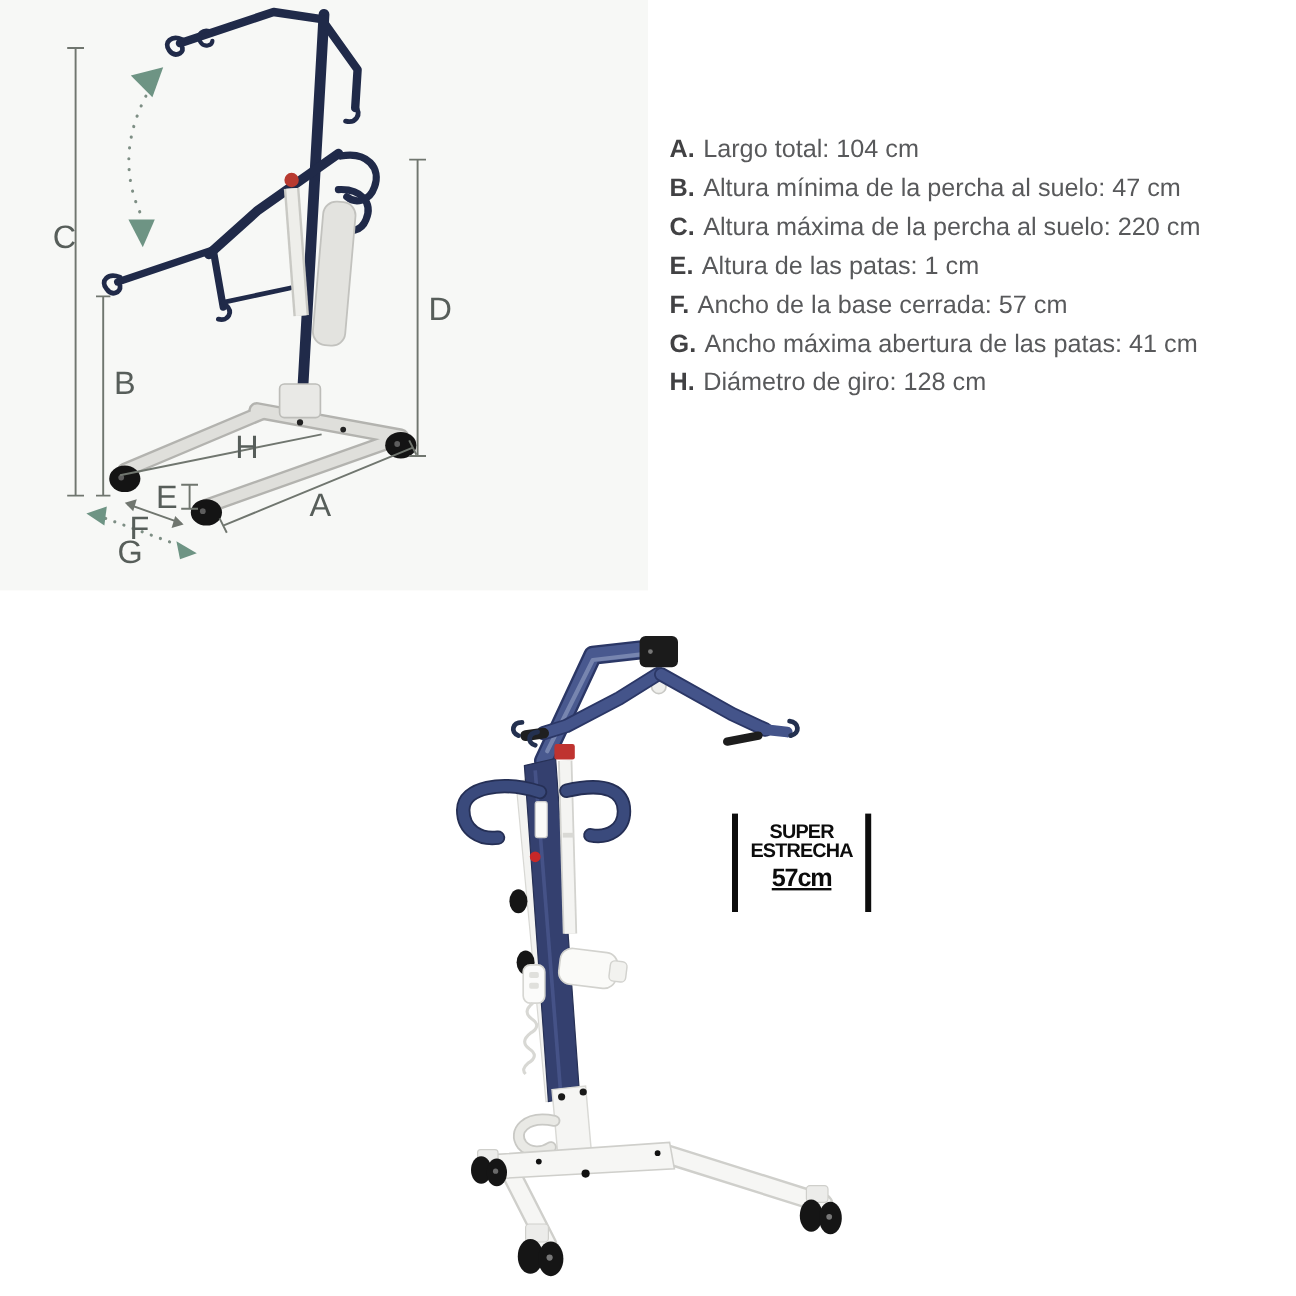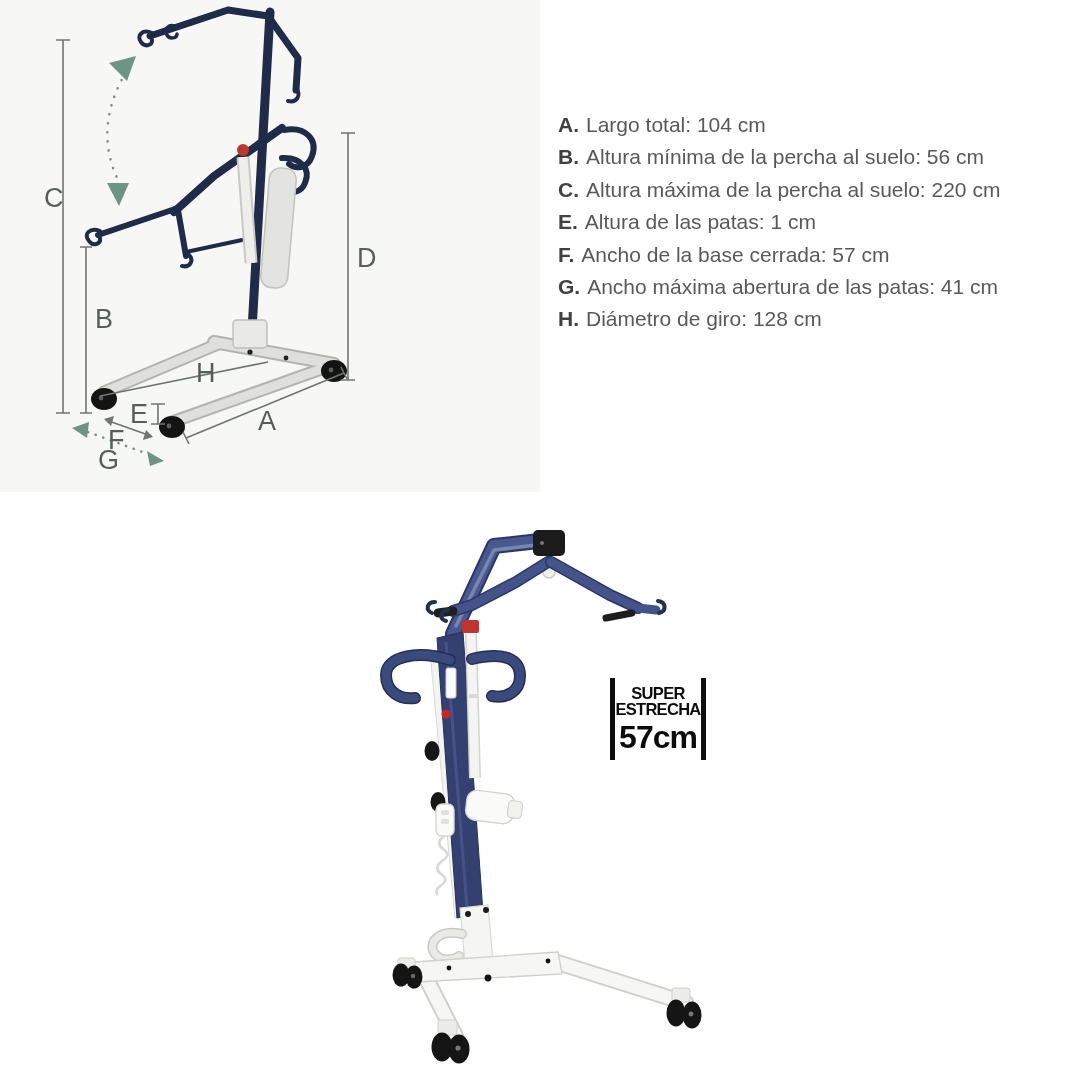--- a/index.html
+++ b/index.html
@@ -13,25 +13,25 @@
   
   .specs{position:absolute;left:558px;top:109px;color:#58595b;font-size:21px;line-height:32.4px;white-space:nowrap;}
   .spec-row{display:block;}
   .spec-letter{font-weight:700;color:#414143;margin-right:7px;}
 
   
   .product{position:absolute;left:320px;top:510px;width:440px;height:570px;}
   .product svg{display:block;width:100%;height:100%;}
 
   
-  .badge{position:absolute;left:610px;top:678px;width:96px;height:82px;display:flex;align-items:stretch;}
+  .badge{position:absolute;left:610px;top:678px;width:116px;height:82px;display:flex;align-items:stretch;}
   .badge-bar{width:5px;background:#0d0d0d;flex:0 0 auto;}
   .badge-text{flex:1;text-align:center;color:#0c0c0c;font-weight:700;padding-top:7px;line-height:1;}
   .badge-line{font-size:16.5px;letter-spacing:-0.7px;line-height:16px;}
-  .badge-value{font-size:32px;margin-top:4px;letter-spacing:-1px;}
+  .badge-value{font-size:21px;margin-top:4px;letter-spacing:-1px;text-decoration:underline;}
 
   .dim-label{font-size:27px;fill:#575e5a;font-family:"Liberation Sans",sans-serif;}
 </style>
 </head>
 <body>
 
 <div class="page">
 
   <section class="diagram">
     <svg viewBox="0 0 540 500">
@@ -115,21 +115,21 @@
         <text x="130" y="423" class="dim-label">E</text>
         <text x="108" y="449" class="dim-label">F</text>
         <text x="98" y="469" class="dim-label">G</text>
         <text x="258" y="430" class="dim-label">A</text>
       </g>
     </svg>
   </section>
 
   <section class="specs">
     <div class="spec-row"><span class="spec-letter">A.</span><span>Largo total: 104 cm</span></div>
-    <div class="spec-row"><span class="spec-letter">B.</span><span>Altura mínima de la percha al suelo: 56 cm</span></div>
+    <div class="spec-row"><span class="spec-letter">B.</span><span>Altura mínima de la percha al suelo: 47 cm</span></div>
     <div class="spec-row"><span class="spec-letter">C.</span><span>Altura máxima de la percha al suelo: 220 cm</span></div>
     <div class="spec-row"><span class="spec-letter">E.</span><span>Altura de las patas: 1 cm</span></div>
     <div class="spec-row"><span class="spec-letter">F.</span><span>Ancho de la base cerrada: 57 cm</span></div>
     <div class="spec-row"><span class="spec-letter">G.</span><span>Ancho máxima abertura de las patas: 41 cm</span></div>
     <div class="spec-row"><span class="spec-letter">H.</span><span>Diámetro de giro: 128 cm</span></div>
   </section>
 
   <section class="product">
     <svg viewBox="0 0 440 570">
 

